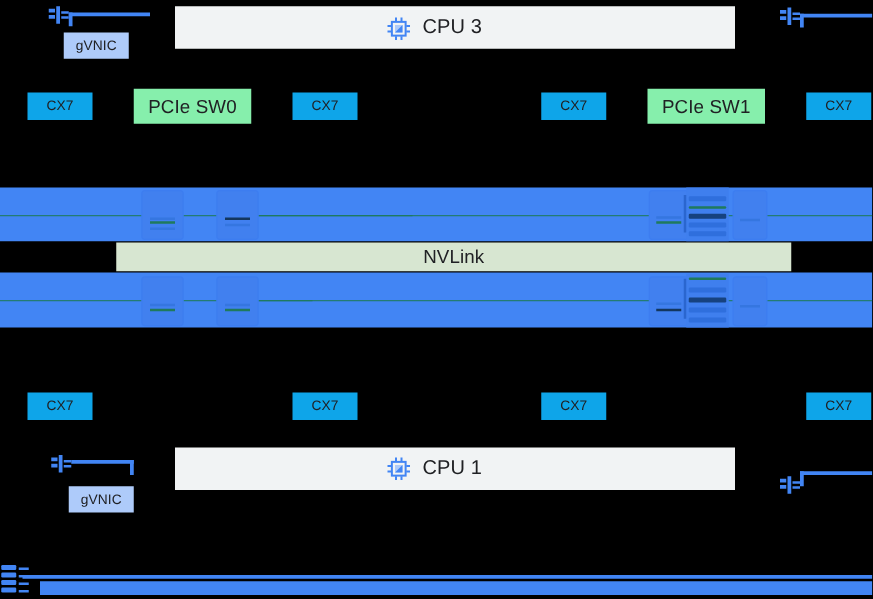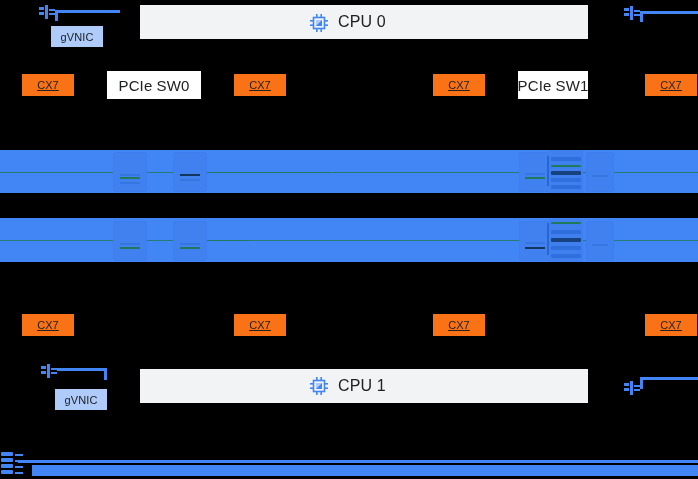--- a/index.html
+++ b/index.html
@@ -70,23 +70,23 @@
   
   .chip-box {
     display: flex;
     align-items: center;
     justify-content: center;
     font-size: 11px;
     color: #202124;
     letter-spacing: .1px;
     white-space: nowrap;
   }
-  .box-cx7   { background: #f97316; text-decoration: underline; }
+  .box-cx7   { background: #0ea5e9; }
   .box-gvnic { background: #aecbfa; }
-  .box-pcie  { background: #ffffff; font-size: 15px; }
+  .box-pcie  { background: #86efac; font-size: 15px; }
   .box-nvlink{ background: #d7e6d1; font-size: 15px; }
   .box-cpu   { background: #f1f3f4; }
 
   .cpu-inner {
     display: flex;
     align-items: center;
     justify-content: center;
     gap: 12px;
     width: 100%;
     height: 100%;
@@ -166,37 +166,37 @@
             <rect x="11.4" y="1" width="1.6" height="3"></rect>
             <rect x="7" y="16" width="1.6" height="3"></rect>
             <rect x="11.4" y="16" width="1.6" height="3"></rect>
             <rect x="1" y="7" width="3" height="1.6"></rect>
             <rect x="1" y="11.4" width="3" height="1.6"></rect>
             <rect x="16" y="7" width="3" height="1.6"></rect>
             <rect x="16" y="11.4" width="3" height="1.6"></rect>
           </g>
         </svg>
       </span>
-      <span class="cpu-label abs" style="left:198px; top:8px;">CPU 0</span>
+      <span class="cpu-label abs" style="left:198px; top:8px;">CPU 3</span>
     </div>
   </div>
 
   <div class="abs chip-box box-cx7" style="left:22px; top:74px; width:52px; height:22px;">
     <span>CX7</span>
   </div>
   <div class="abs chip-box box-pcie" style="left:107px; top:71px; width:94px; height:28px;">
     <span>PCIe SW0</span>
   </div>
   <div class="abs chip-box box-cx7" style="left:234px; top:74px; width:52px; height:22px;">
     <span>CX7</span>
   </div>
   <div class="abs chip-box box-cx7" style="left:433px; top:74px; width:52px; height:22px;">
     <span>CX7</span>
   </div>
-  <div class="abs chip-box box-pcie" style="left:518px; top:71px; width:70px; height:28px;">
+  <div class="abs chip-box box-pcie" style="left:518px; top:71px; width:94px; height:28px;">
     <span>PCIe SW1</span>
   </div>
   <div class="abs chip-box box-cx7" style="left:645px; top:74px; width:52px; height:22px;">
     <span>CX7</span>
   </div>
 
   <div class="abs band" style="left:0; top:150px; width:698px; height:43px;">
     <div class="band-inner-line" style="left:0; top:22px; width:330px;"></div>
     <div class="band-inner-line" style="left:196px; top:22px; width:400px;"></div>
     <div class="band-inner-line" style="left:590px; top:22px; width:108px;"></div>
@@ -221,20 +221,23 @@
       <div class="row green" style="top:15px;"></div>
       <div class="row dark" style="top:21px;"></div>
       <div class="row" style="top:28px;"></div>
       <div class="row" style="top:35px;"></div>
     </div>
     <div class="gpu-glyph" style="left:586px; top:2px; width:26px; height:38px;">
       <div class="bar" style="top:22px;"></div>
     </div>
   </div>
 
+  <div class="abs chip-box box-nvlink" style="left:93px; top:194px; width:540px; height:23px;">
+    <span>NVLink</span>
+  </div>
 
   <div class="abs band" style="left:0; top:218px; width:698px; height:44px;">
     <div class="band-inner-line" style="left:0; top:22px; width:250px;"></div>
     <div class="band-inner-line" style="left:196px; top:22px; width:400px;"></div>
     <div class="band-inner-line" style="left:590px; top:22px; width:108px;"></div>
 
     <div class="gpu-glyph" style="left:113px; top:3px; width:32px; height:38px;">
       <div class="bar" style="top:21px;"></div>
       <div class="bar g" style="top:25px;"></div>
     </div>
@@ -294,21 +297,21 @@
       <rect x="7" y="1" width="3" height="14" fill="#4285f4"></rect>
       <rect x="11" y="5" width="6" height="2" fill="#4285f4"></rect>
       <rect x="11" y="9" width="6" height="2" fill="#4285f4"></rect>
     </svg>
   </div>
 
   <div class="abs chip-box box-gvnic" style="left:55px; top:389px; width:52px; height:21px;">
     <span>gVNIC</span>
   </div>
 
-  <div class="abs chip-box box-cpu" style="left:140px; top:369px; width:448px; height:34px;align-items:center;">
+  <div class="abs chip-box box-cpu" style="left:140px; top:358px; width:448px; height:34px;align-items:center;">
     <div class="cpu-inner">
       <span class="abs" style="left:169px; top:7px;">
         <svg width="20" height="20" viewBox="0 0 20 20">
           <rect x="4.5" y="4.5" width="11" height="11" fill="none" stroke="#4285f4" stroke-width="1.6"></rect>
           <rect x="7" y="7" width="6" height="6" fill="#aecbfa"></rect>
           <path d="M7 13 L13 13 L13 7 Z" fill="#4285f4"></path>
           <g fill="#4285f4">
             <rect x="7" y="1" width="1.6" height="3"></rect>
             <rect x="11.4" y="1" width="1.6" height="3"></rect>
             <rect x="7" y="16" width="1.6" height="3"></rect>

